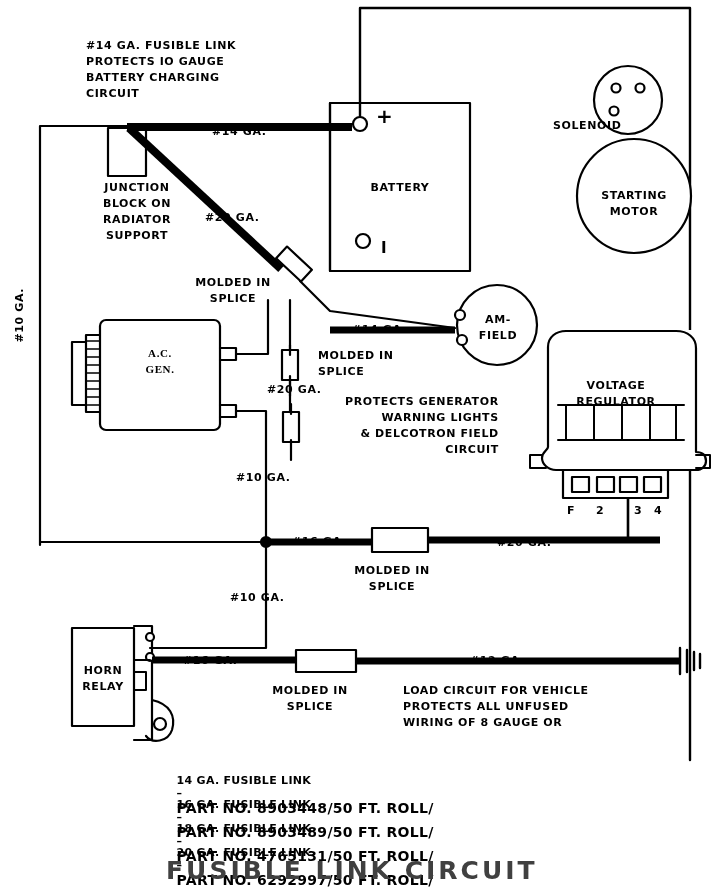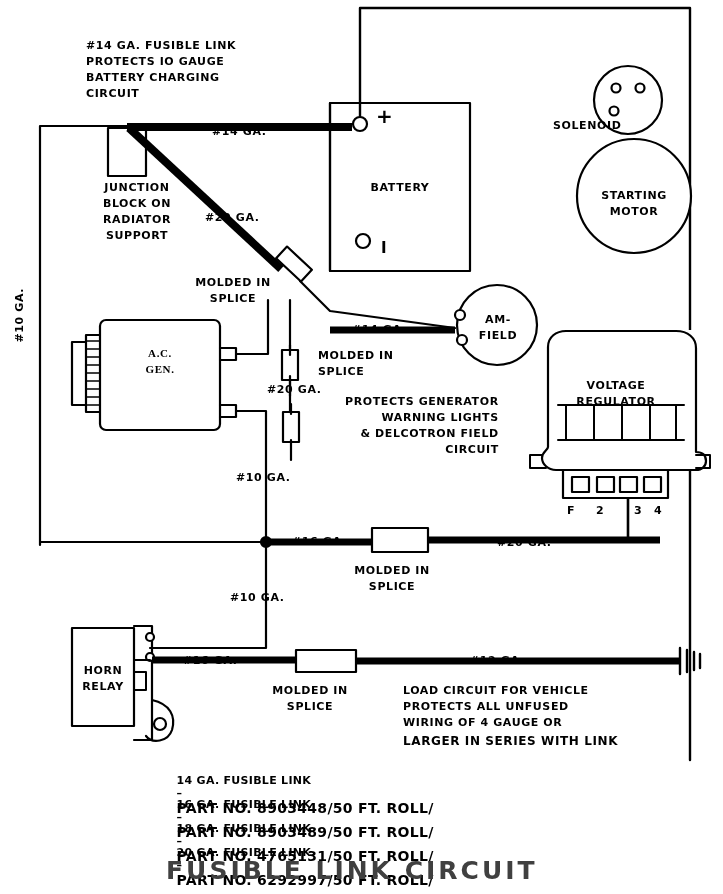--- a/index.html
+++ b/index.html
@@ -234,22 +234,21 @@
   <div class="lbl c" style="left:58px; top:663px; width:90px;">HORN
 RELAY</div>
 
   <div class="lbl" style="left:183px; top:653px;">#16 GA.</div>
   <div class="lbl" style="left:470px; top:653px;">#12 GA.</div>
   <div class="lbl c" style="left:255px; top:683px; width:110px;">MOLDED IN
 SPLICE</div>
 
   <div class="lbl" style="left:403px; top:683px;">LOAD CIRCUIT FOR VEHICLE
 PROTECTS ALL UNFUSED
-WIRING OF 4 GAUGE OR</div>
-  <div class="lbl" style="left:403px; top:733px; font-size:12px;">LARGER IN SERIES WITH LINK</div>
+WIRING OF 8 GAUGE OR</div>
 
   <div class="partline" style="left:160px; top:761px;">
     <span>14 GA. FUSIBLE LINK</span>
     <span>–</span>
     <span class="sm">PART NO. 8903448/50 FT. ROLL/</span>
   </div>
   <div class="partline" style="left:160px; top:785px;">
     <span>16 GA. FUSIBLE LINK</span>
     <span>–</span>
     <span class="sm">PART NO. 8903489/50 FT. ROLL/</span>

